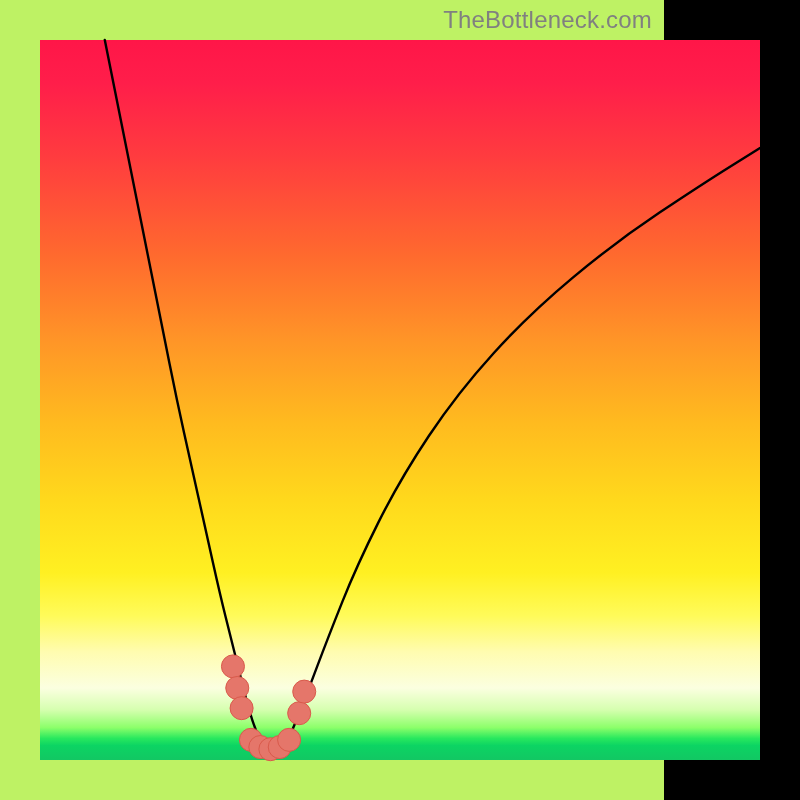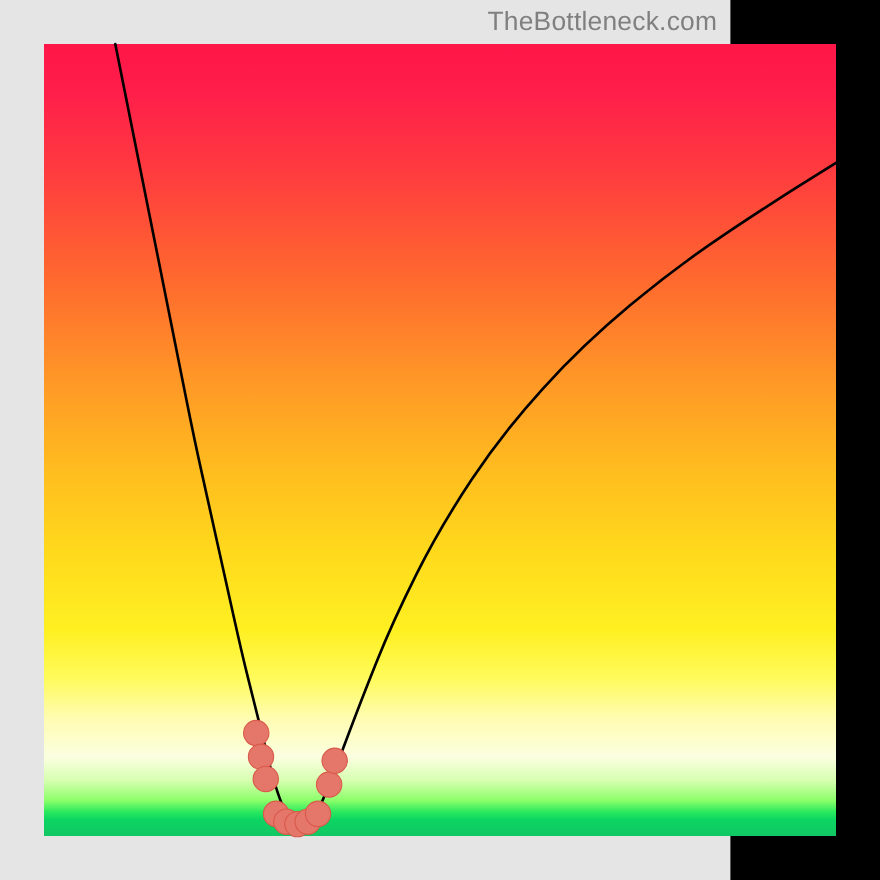--- a/index.html
+++ b/index.html
@@ -8,21 +8,21 @@
     width: 800px;
     height: 800px;
     background: #000;
     overflow: hidden;
     font-family: Arial, Helvetica, sans-serif;
   }
   .outer {
     position: relative;
     width: 664px;
     height: 800px;
-    background: #e5e5e5;
+    background: #bef264;
   }
   .watermark {
     position: absolute;
     top: 6px;
     right: 12px;
     color: #808080;
     font-size: 24px;
     font-weight: 400;
     letter-spacing: 0.2px;
     user-select: none;

